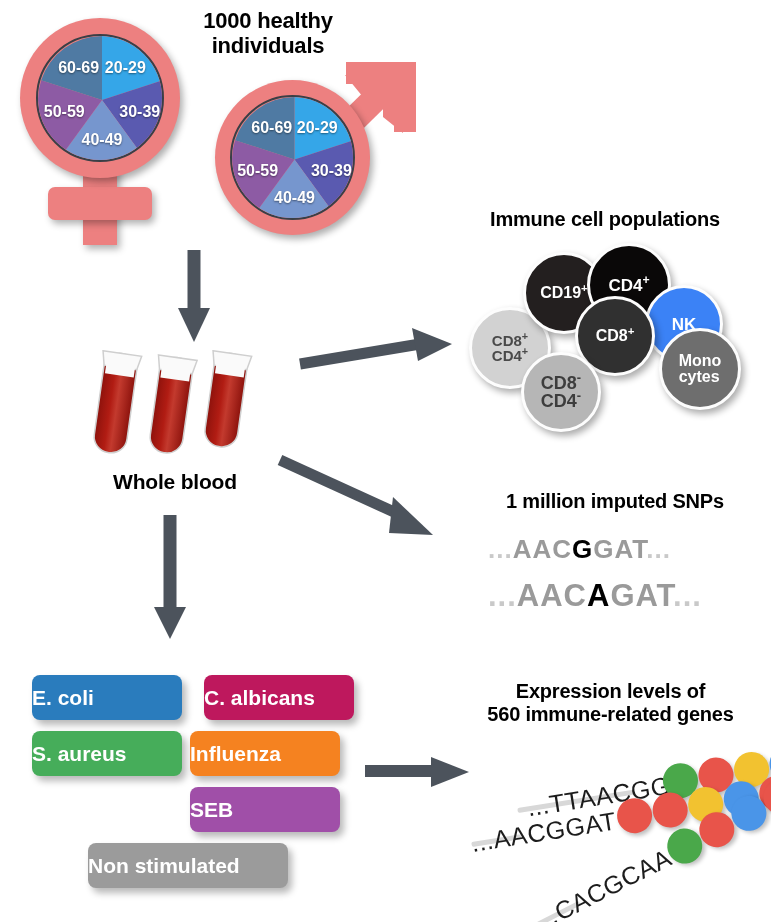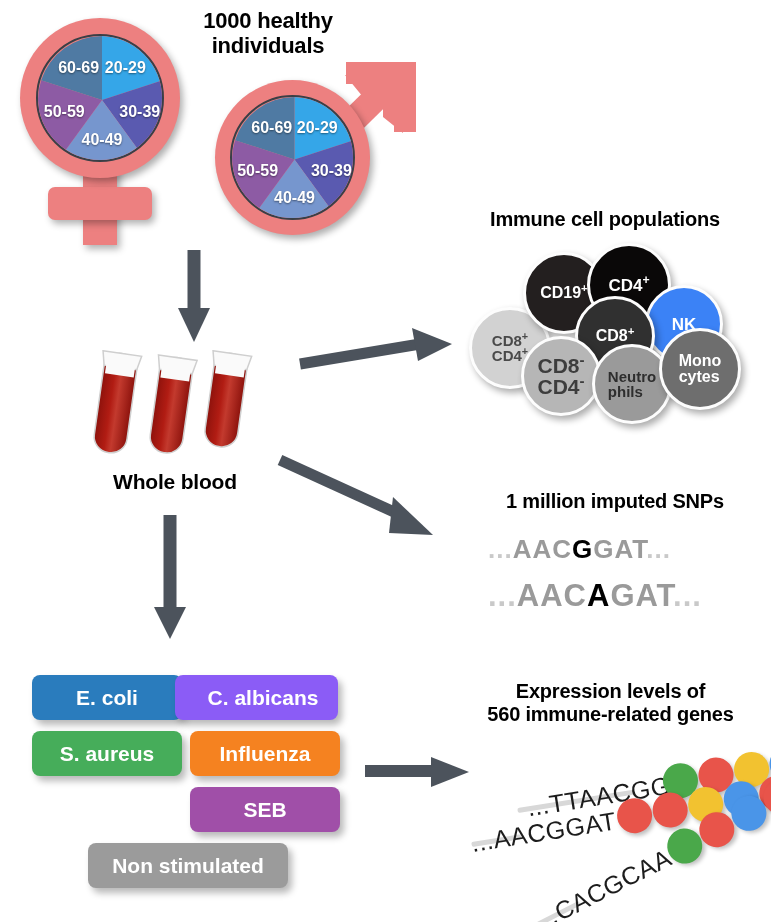--- a/index.html
+++ b/index.html
@@ -51,21 +51,21 @@
 
   
   .snpline{position:absolute;white-space:nowrap;font-weight:bold;letter-spacing:1px;}
   .snpline .fade{color:#c9c9c9;}
   .snpline .mid{color:#9a9a9a;}
   .snpline .hit{color:#000;}
 
   
   .stim{
     position:absolute;border-radius:8px;
-    display:flex;align-items:center;justify-content:center;
+    display:flex;align-items:center;justify-content:flex-start;
     color:#fff;font-weight:bold;
     box-shadow:4px 5px 7px rgba(0,0,0,.28);
   }
 
   
   .strand{position:absolute;transform-origin:left center;}
   .strand .bases{
     position:absolute;white-space:nowrap;color:#1c1c1c;
     font-weight:normal;letter-spacing:.5px;
   }
@@ -188,25 +188,22 @@
   </div>
   <div class="cell" style="left:132px;top:3px;width:84px;height:84px;background:#0a0808;color:#ffffff;font-size:17px;">
     <span>CD4<sup>+</sup></span>
   </div>
   <div class="cell" style="left:190px;top:45px;width:78px;height:78px;background:#3b82f6;color:#ffffff;font-size:17px;">
     <span>NK</span>
   </div>
   <div class="cell" style="left:120px;top:56px;width:80px;height:80px;background:#303030;color:#ffffff;font-size:16px;">
     <span>CD8<sup>+</sup></span>
   </div>
-  <div class="cell" style="left:66px;top:96px;width:80px;height:80px;background:#b6b6b6;color:#3d3d3d;font-size:21px;">
+  <div class="cell" style="left:66px;top:112px;width:80px;height:80px;background:#b6b6b6;color:#3d3d3d;font-size:18px;">
     <span>CD8<sup>-</sup><br>CD4<sup>-</sup></span>
-  </div>
-  <div class="cell" style="left:137px;top:104px;width:80px;height:80px;background:#9a9a9a;color:#2e2e2e;font-size:15px;">
-    <span>Neutro<br>phils</span>
   </div>
   <div class="cell" style="left:204px;top:88px;width:82px;height:82px;background:#6e6e6e;color:#ffffff;font-size:16px;">
     <span>Mono<br>cytes</span>
   </div>
 </div>
 
 <div class="abs title" style="left:470px;top:490px;width:290px;font-size:20px;">1 million imputed SNPs</div>
 
 <div class="abs" style="left:488px;top:530px;width:260px;height:95px;">
   <div class="snpline" style="left:0;top:4px;font-size:26px;">
@@ -214,21 +211,21 @@
   </div>
   <div class="snpline" style="left:0;top:48px;font-size:31px;">
     <span class="fade">...</span><span class="mid">AAC</span><span class="hit">A</span><span class="mid">GAT</span><span class="fade">...</span>
   </div>
 </div>
 
 <div class="abs" style="left:32px;top:675px;width:310px;height:220px;">
   <div class="stim" style="left:0;top:0;width:150px;height:45px;background:#2a7cbd;font-size:21px;">
     <span>E. coli</span>
     </div>
-  <div class="stim" style="left:143px;top:0;width:150px;height:45px;background:#8b5cf6;font-size:21px;padding-left:13px;">
+  <div class="stim" style="left:172px;top:0;width:150px;height:45px;background:#be185d;font-size:21px;">
     <span>C. albicans</span>
     </div>
 
   <div class="stim" style="left:0;top:56px;width:150px;height:45px;background:#46ad5a;font-size:21px;">
     <span>S. aureus</span>
     </div>
   <div class="stim" style="left:158px;top:56px;width:150px;height:45px;background:#f58220;font-size:21px;">
     <span>Influenza</span>
     </div>
 

